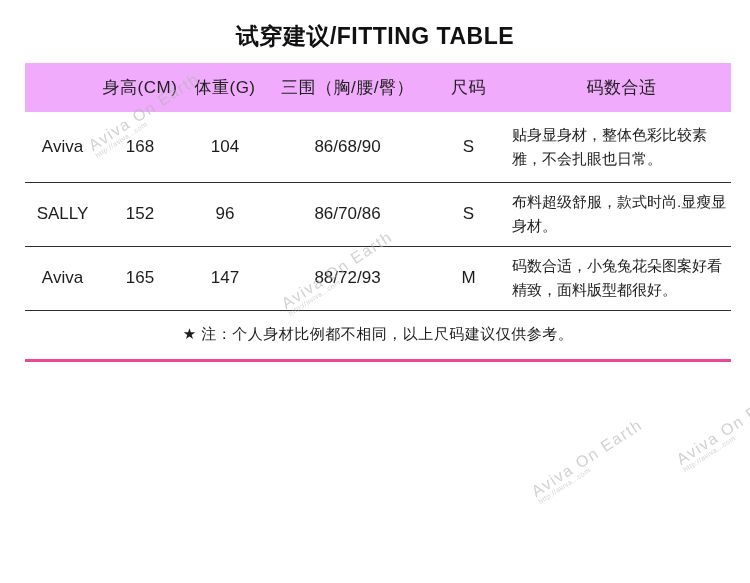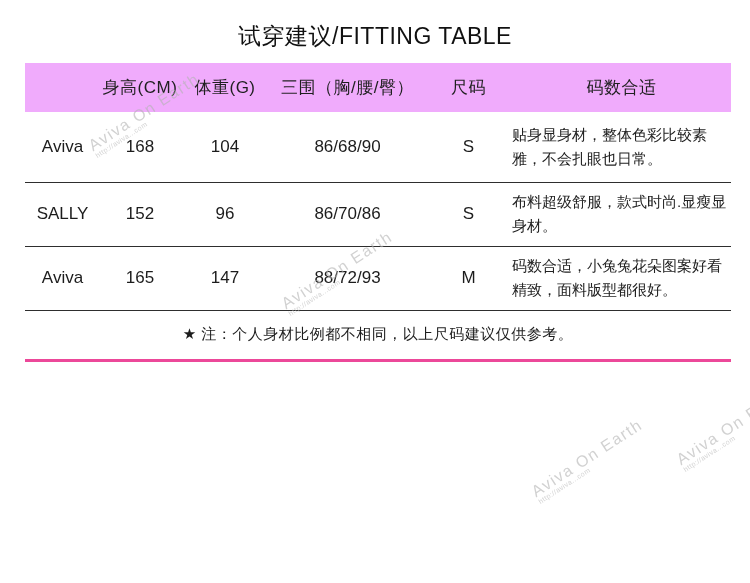--- a/index.html
+++ b/index.html
@@ -7,21 +7,21 @@
     width:750px; height:583px;
     background:#ffffff;
     font-family:"Liberation Sans","DejaVu Sans",sans-serif;
     color:#1a1a1a;
     position:relative;
     overflow:hidden;
   }
   .title {
     margin:0; padding-top:21px; height:42px;
     text-align:center;
-    font-size:23px; font-weight:normal; letter-spacing:0.5px;
+    font-size:23px; font-weight:bold; letter-spacing:0.5px;
     color:#111111;
   }
   table.fit {
     border-collapse:collapse; table-layout:fixed;
     width:706px; margin:0 0 0 25px;
   }
   col.c-name{width:75px;} col.c-height{width:80px;} col.c-weight{width:90px;}
   col.c-meas{width:155px;} col.c-size{width:87px;} col.c-feed{width:219px;}
   thead tr { height:49px; background:#f0abfc; }
   th {

